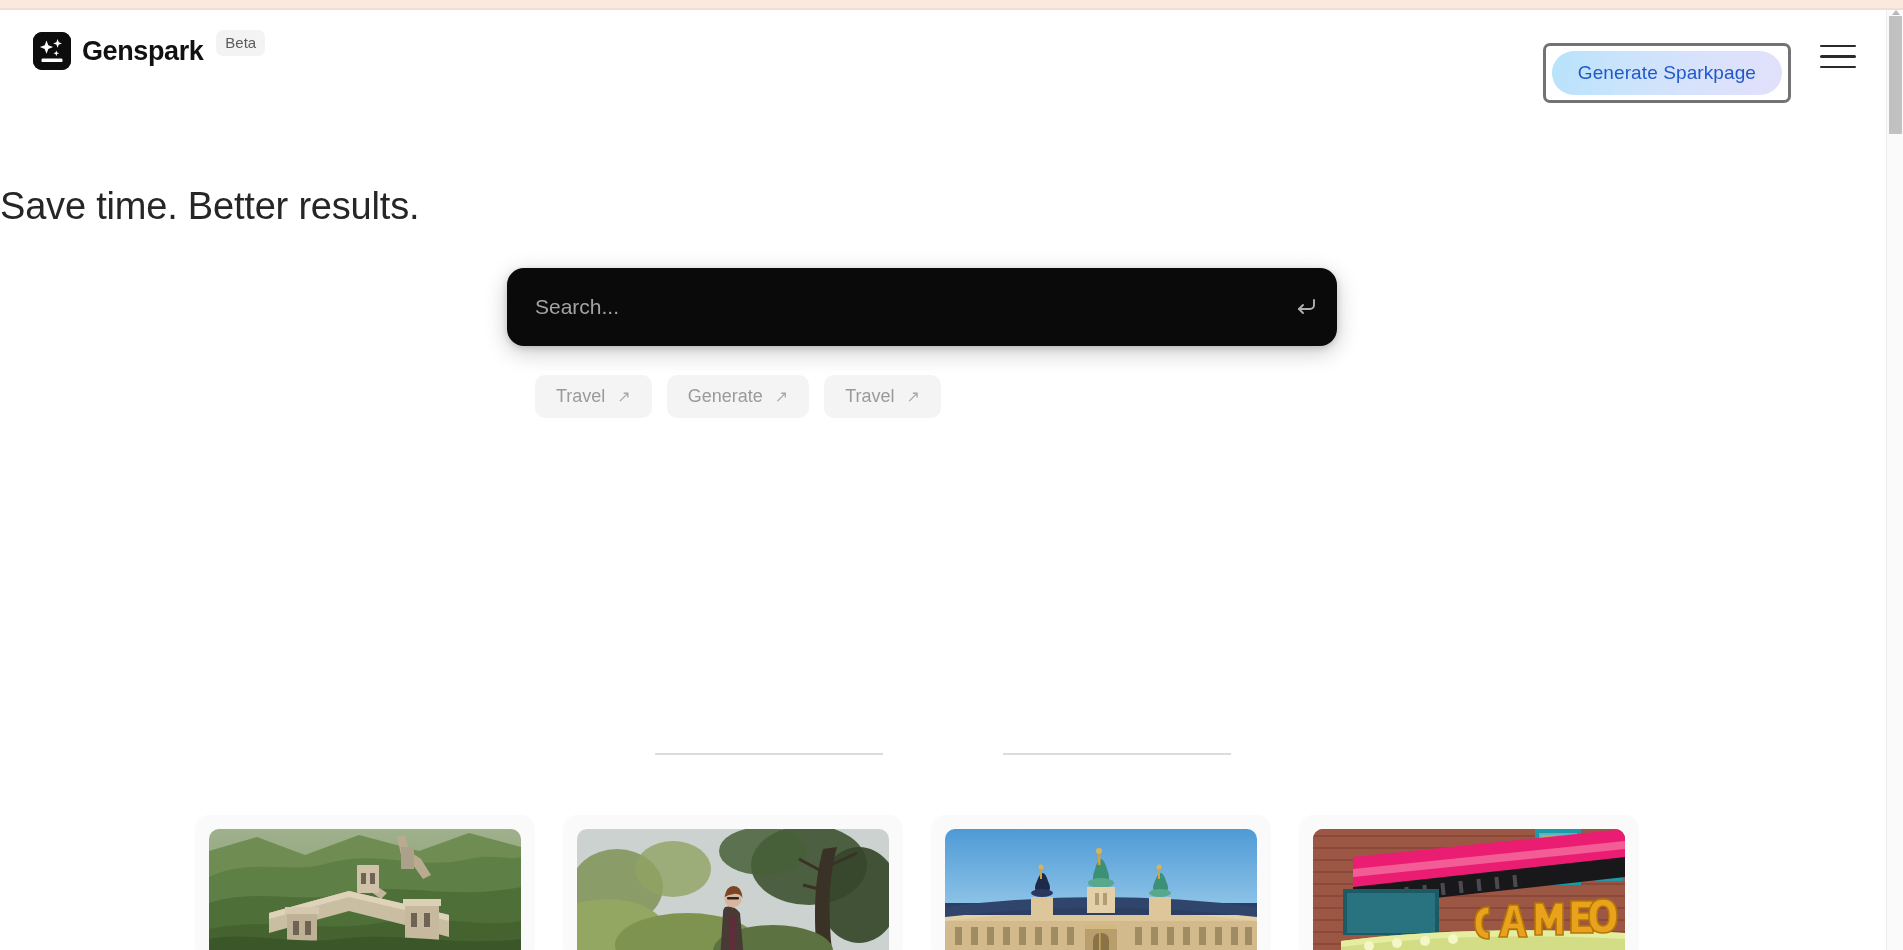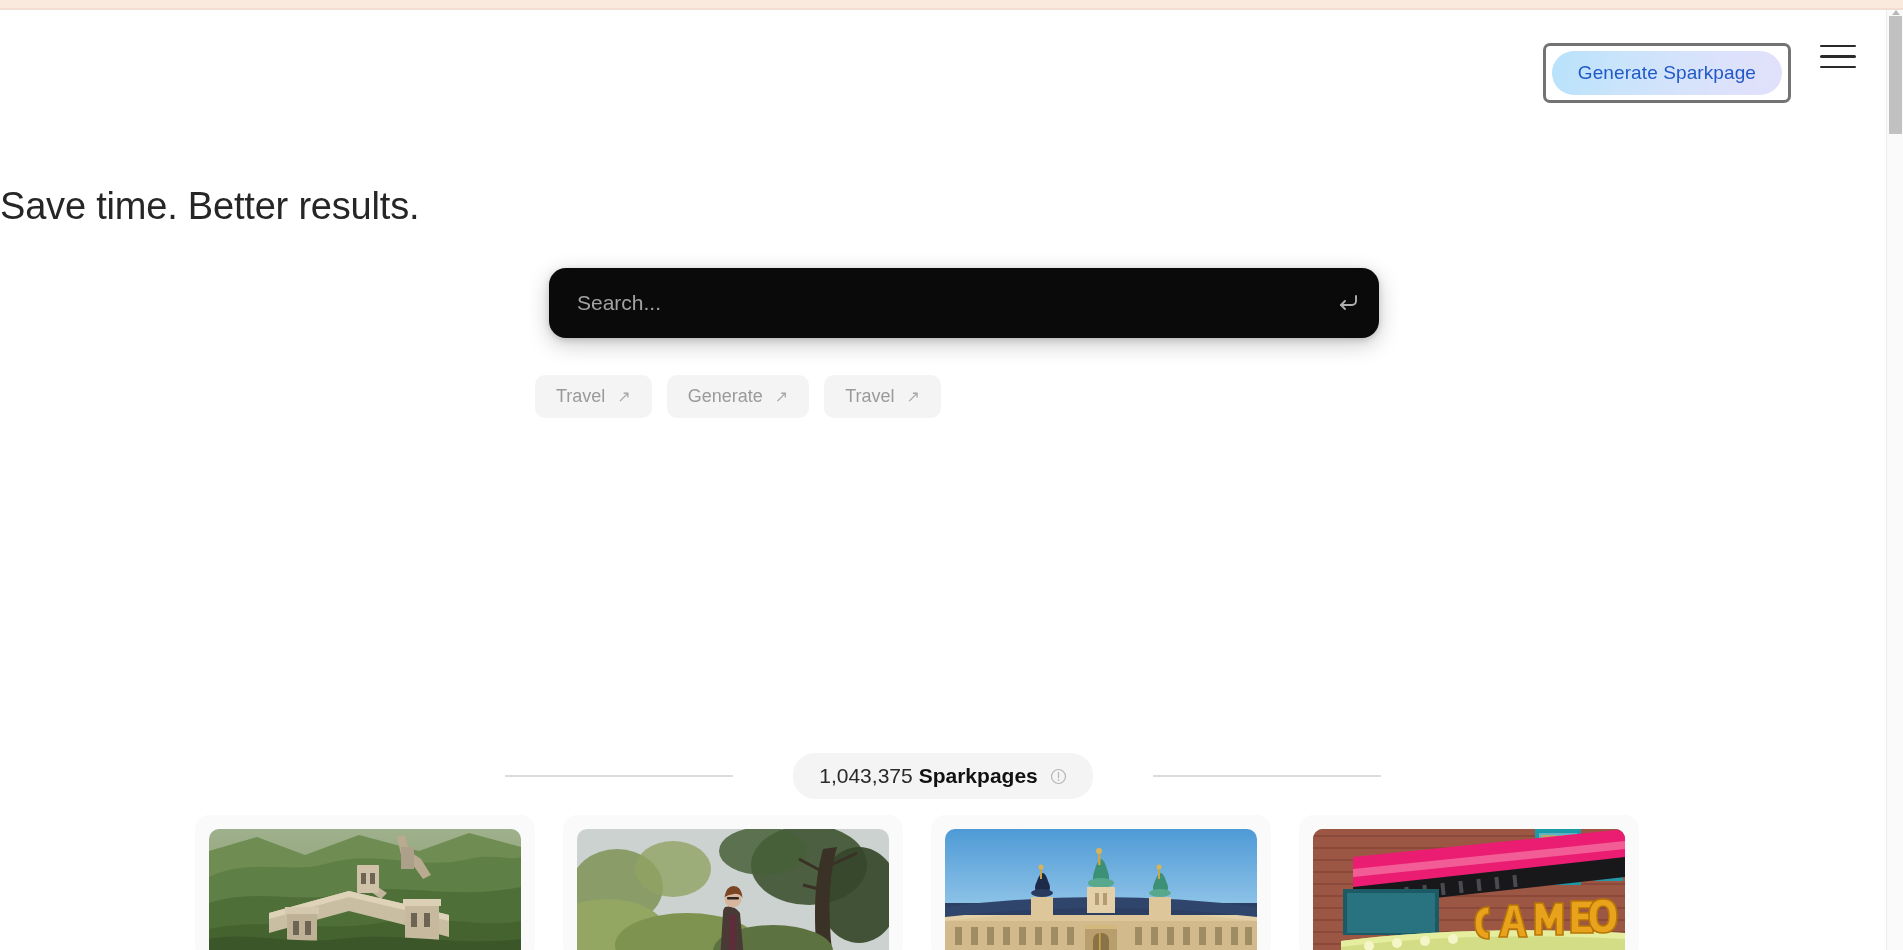--- a/index.html
+++ b/index.html
@@ -182,23 +182,23 @@
     font-size: 38px;
     font-weight: 400;
     color: #262626;
     letter-spacing: -0.2px;
   }
 
   
   #search-bar {
     position: absolute;
     top: 258px;
-    left: 549px;
+    left: 507px;
     width: 830px;
-    height: 70px;
+    height: 78px;
     background: #0a0a0a;
     border-radius: 17px;
     box-shadow: 0 6px 22px rgba(0,0,0,0.22), 0 2px 6px rgba(0,0,0,0.14);
     display: flex;
     align-items: center;
   }
   #search-input {
     flex: 1;
     background: transparent;
     border: none;
@@ -320,20 +320,33 @@
 </head>
 <body>
 
 <div id="browser-chrome-strip"></div>
 <div id="chrome-strip-edge"></div>
 
 <div id="page-viewport">
 
   <div id="header">
 
+    <div id="brand-block">
+      <div id="logo-mark">
+        <svg width="38" height="38" viewBox="0 0 38 38">
+          <rect x="0" y="0" width="38" height="38" rx="9" fill="#0d0d0d"></rect>
+          <path d="M13.5 8.5 L15.3 13.3 L20.1 15.1 L15.3 16.9 L13.5 21.7 L11.7 16.9 L6.9 15.1 L11.7 13.3 Z" fill="#ffffff"></path>
+          <path d="M24.6 7.0 L25.8 10.2 L29.0 11.4 L25.8 12.6 L24.6 15.8 L23.4 12.6 L20.2 11.4 L23.4 10.2 Z" fill="#ffffff"></path>
+          <path d="M23.3 18.4 L24.1 20.5 L26.2 21.3 L24.1 22.1 L23.3 24.2 L22.5 22.1 L20.4 21.3 L22.5 20.5 Z" fill="#ffffff"></path>
+          <rect x="8.5" y="26.5" width="21" height="3.6" rx="1.2" fill="#ffffff"></rect>
+        </svg>
+      </div>
+      <div id="brand-name">Genspark</div>
+      <div id="beta-badge">Beta</div>
+    </div>
 
     <div id="generate-highlight">
       <button id="generate-sparkpage-button">Generate Sparkpage</button>
     </div>
 
     <button id="menu-button">
       <span></span>
       <span></span>
       <span></span>
     </button>
@@ -364,31 +377,20 @@
       </button>
       <button class="chip">
         <span>Travel</span>
         <span class="chip-arrow">↗</span>
       </button>
     </div>
   </div>
 
   <div id="counter-row">
     <div class="counter-rule" id="counter-rule-left"></div>
-    <div id="sparkpages-counter">
-      <span id="counter-number">1,043,375</span>
-      <span id="counter-label">Sparkpages</span>
-      <span id="counter-info-icon">
-        <svg width="17" height="17" viewBox="0 0 17 17" fill="none" stroke="#b5b5b5" stroke-width="1.2">
-          <circle cx="8.5" cy="8.5" r="7"></circle>
-          <line x1="8.5" y1="4.6" x2="8.5" y2="9.6" stroke-linecap="round"></line>
-          <circle cx="8.5" cy="12.1" r="0.85" fill="#b5b5b5" stroke="none"></circle>
-        </svg>
-      </span>
-    </div>
     <div class="counter-rule" id="counter-rule-right"></div>
   </div>
 
   <div id="cards-row">
 
     <div class="sparkpage-card">
       <div class="card-thumb">
         <svg width="312" height="131" viewBox="0 0 312 131">
           <defs>
             <linearGradient id="gw-sky" x1="0" y1="0" x2="0" y2="1">

